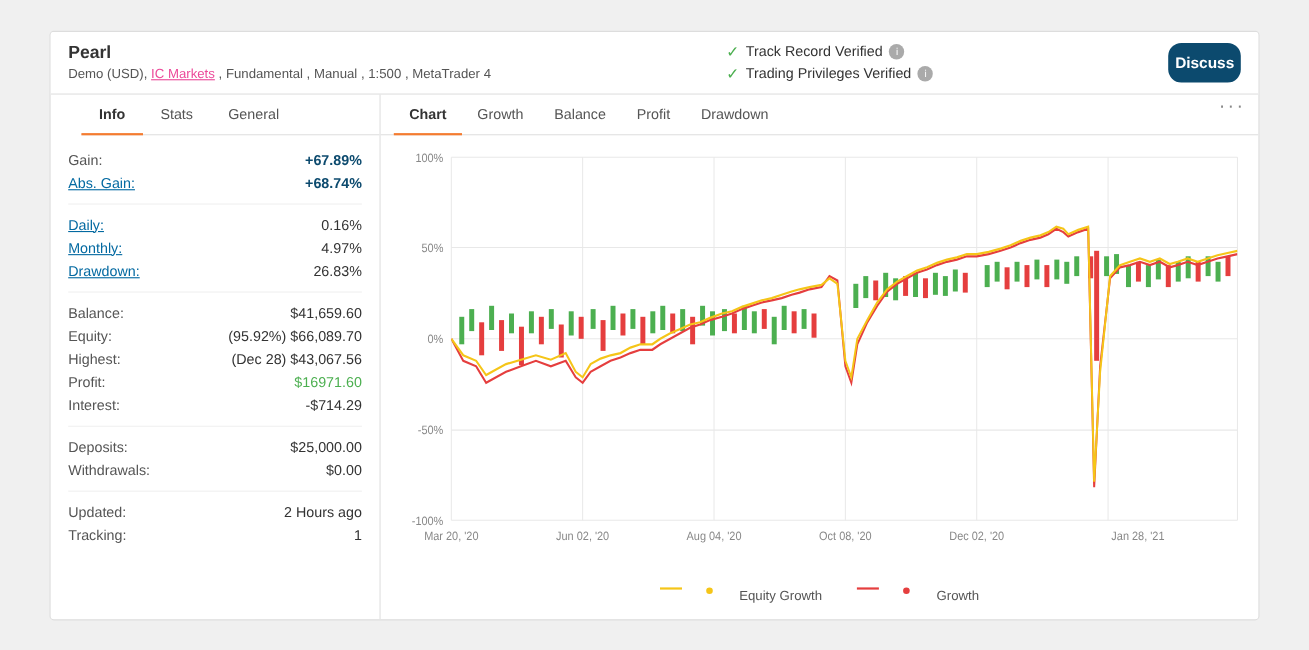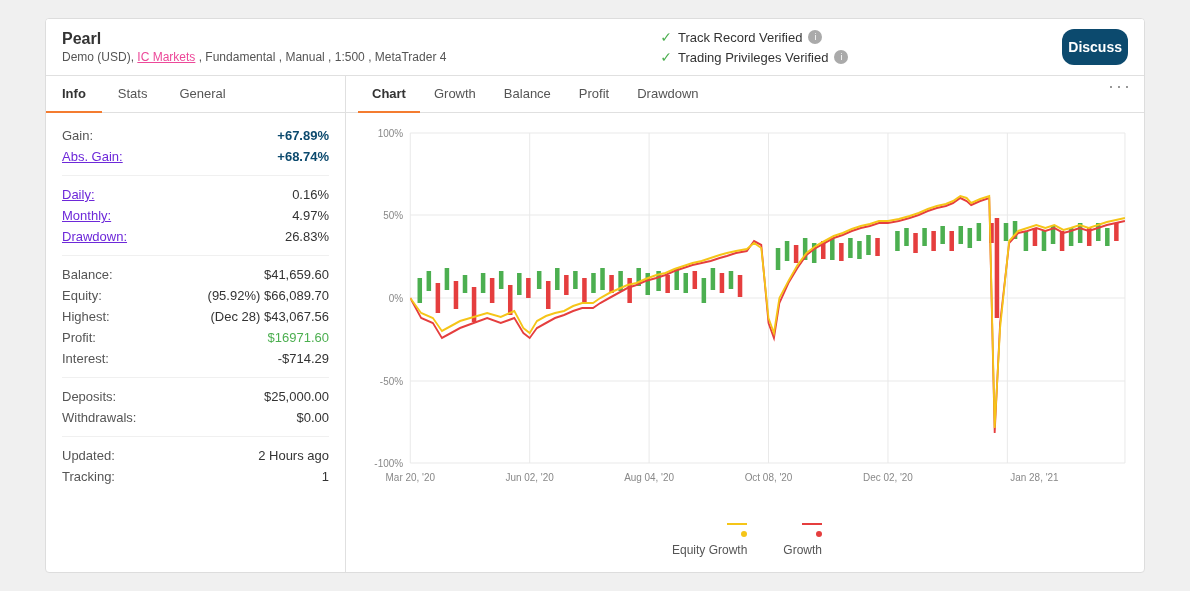--- a/index.html
+++ b/index.html
@@ -9,40 +9,40 @@
     .header-left .title { font-size: 16px; font-weight: bold; color: #333; }
     .header-left .subtitle { font-size: 12px; color: #555; margin-top: 2px; }
     .header-left .subtitle a { color: #ec4899; text-decoration: underline; }
     .header-center { display: flex; flex-direction: column; gap: 4px; }
     .verified-item { display: flex; align-items: center; gap: 6px; font-size: 13px; color: #333; }
     .check-icon { color: #4caf50; font-size: 14px; }
     .info-icon { display: inline-block; width: 14px; height: 14px; background: #aaa; border-radius: 50%; color: #fff; font-size: 9px; text-align: center; line-height: 14px; cursor: pointer; }
     .discuss-btn { background: #0c4a6e; color: #fff; border: none; padding: 10px 6px; border-radius: 12px; font-size: 14px; font-weight: bold; cursor: pointer; }
     .main { display: flex; }
     .left-panel { width: 300px; min-width: 300px; border-right: 1px solid #e0e0e0; padding: 0; }
-    .tabs { display: flex; border-bottom: 1px solid #e0e0e0; }
+    .tabs { display: flex; border-bottom: 1px solid #e0e0e0; margin-left: 28px; }
     .tab { padding: 10px 16px; font-size: 13px; cursor: pointer; color: #555; border-bottom: 2px solid transparent; margin-bottom: -1px; }
     .tab.active { color: #333; border-bottom: 2px solid #f47c30; font-weight: bold; }
     .info-content { padding: 12px 16px; }
     .stat-row { display: flex; justify-content: space-between; align-items: flex-start; padding: 3px 0; font-size: 13px; }
     .stat-label { color: #555; }
-    .stat-label.underlined { text-decoration: underline; color: #6d28d9; }
+    .stat-label.underlined { text-decoration: underline; color: #0369a1; }
     .stat-value { color: #333; text-align: right; }
     .stat-value.green { color: #0c4a6e; font-weight: bold; }
     .stat-value.green-text { color: #4caf50; }
     .divider { border: none; border-top: 1px solid #f0f0f0; margin: 8px 0; }
     .right-panel { flex: 1; padding: 0; display: flex; flex-direction: column; }
     .chart-tabs { display: flex; border-bottom: 1px solid #e0e0e0; padding: 0 12px; }
     .chart-tab { padding: 10px 14px; font-size: 13px; cursor: pointer; color: #555; border-bottom: 2px solid transparent; margin-bottom: -1px; }
     .chart-tab.active { color: #333; border-bottom: 2px solid #f47c30; font-weight: bold; }
     .chart-more { margin-left: auto; color: #888; font-size: 18px; cursor: pointer; letter-spacing: 2px; }
     .chart-area { flex: 1; padding: 10px 10px 5px 10px; position: relative; }
     svg.chart-svg { width: 100%; height: 390px; }
     .legend { display: flex; justify-content: center; gap: 32px; padding: 6px 0 10px 0; font-size: 12px; color: #555; }
-    .legend-item { display: flex; align-items: flex-end; gap: 6px; flex-direction: column; }
+    .legend-item { display: flex; align-items: flex-start; gap: 20px; }
   </style>
 </head>
 <body>
 
 <div class="container">
 
   <div class="header">
     <div class="header-left">
       <div class="title">Pearl</div>
       <div class="subtitle">

